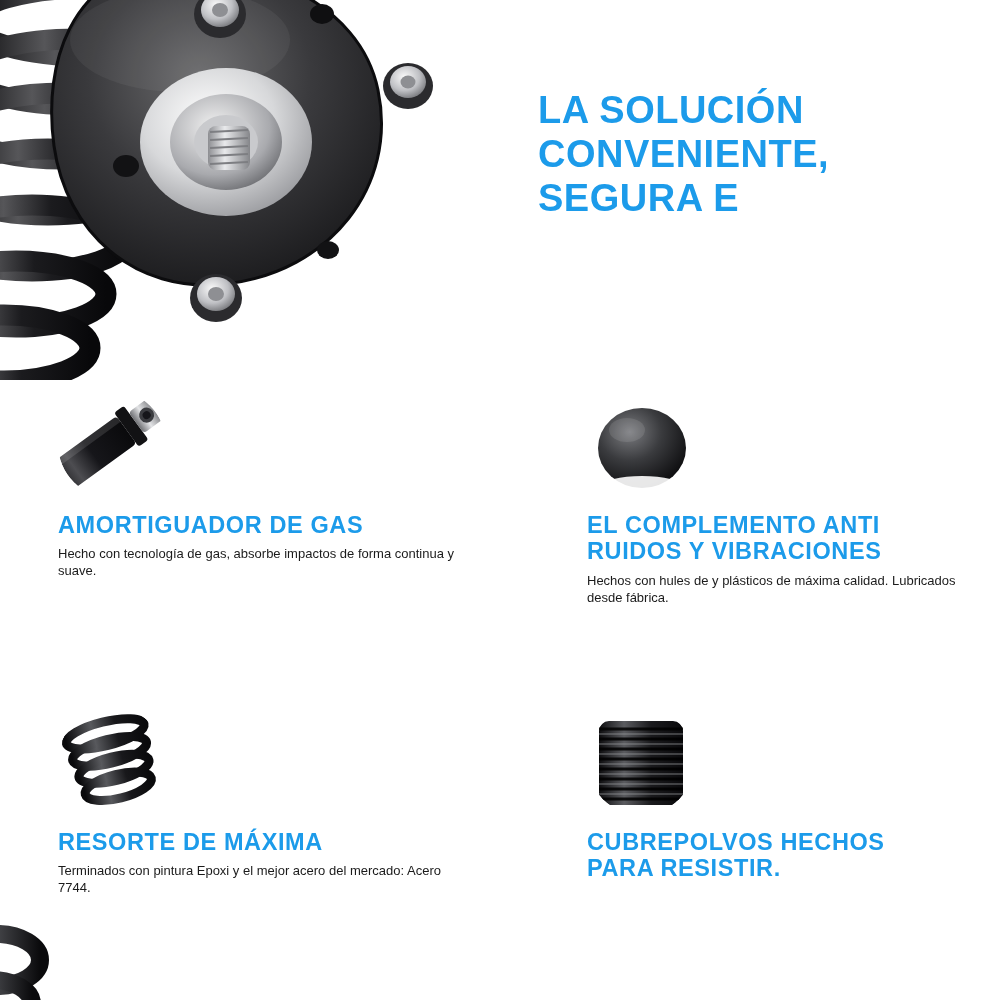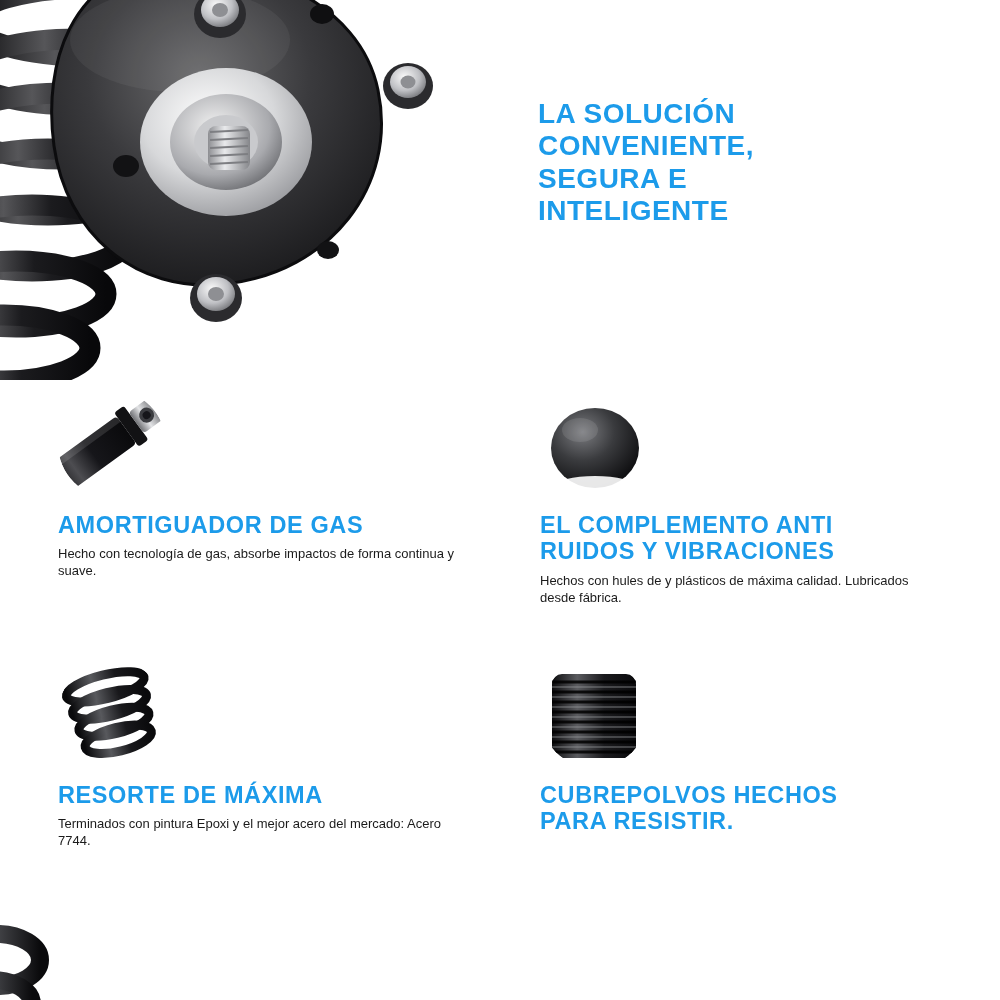--- a/index.html
+++ b/index.html
@@ -22,39 +22,40 @@
     top: -40px;
     width: 520px;
     height: 420px;
     pointer-events: none;
   }
 
   
   .headline {
     position: absolute;
     left: 538px;
-    top: 98px;
+    top: 88px;
     width: 420px;
     color: #1C9BEA;
-    font-size: 28px;
+    font-size: 38px;
     line-height: 1.16;
     font-weight: bold;
     letter-spacing: 0.5px;
     text-transform: uppercase;
   }
 
   
   .features {
     position: absolute;
     left: 0;
     top: 390px;
     width: 1000px;
     display: grid;
     grid-template-columns: 500px 500px;
     grid-template-rows: 270px 270px;
+    gap: 47px;
   }
   .feature-icon {
     width: 108px;
     height: 108px;
     border-radius: 50%;
     overflow: hidden;
     position: relative;
     background: #ffffff;
     margin-bottom: 14px;
   }
@@ -179,21 +180,20 @@
       <ellipse cx="96" cy="216" rx="13" ry="11" fill="#121214"></ellipse>
       <ellipse cx="298" cy="300" rx="11" ry="9" fill="#121214"></ellipse>
     </g>
   </svg>
 </div>
 
 <div class="headline">
   <div>LA SOLUCIÓN</div>
   <div>CONVENIENTE,</div>
   <div>SEGURA E</div>
-  <div>INTELIGENTE</div>
 </div>
 
 <div class="features">
 
   <div class="cell left">
     <div class="feature-icon">
       <svg width="108" height="108" viewBox="0 0 108 108" xmlns="http://www.w3.org/2000/svg">
         <defs>
           <linearGradient id="rodG" x1="0" y1="0" x2="1" y2="0">
             <stop offset="0%" stop-color="#0b0b0d"></stop>

